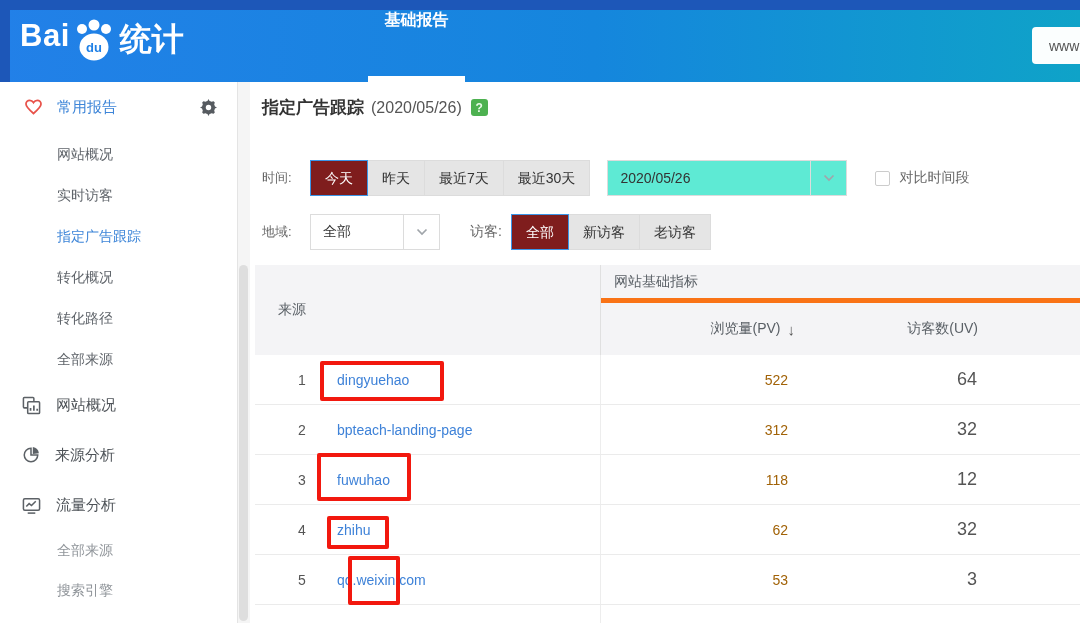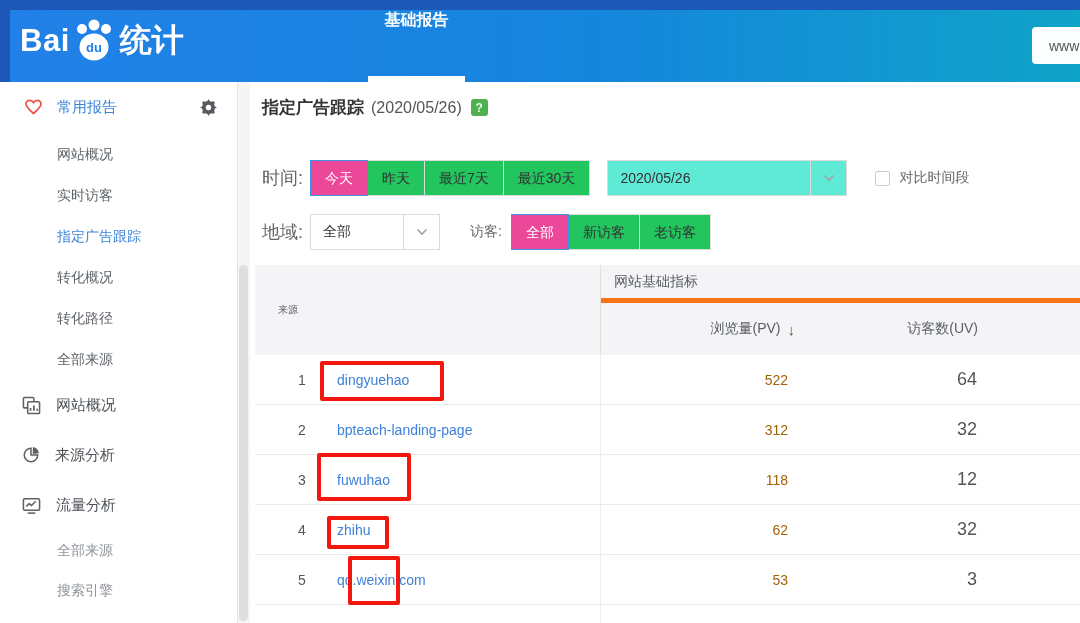--- a/index.html
+++ b/index.html
@@ -5,21 +5,21 @@
   * { margin:0; padding:0; box-sizing:border-box; }
   html,body { width:1080px; height:623px; overflow:hidden; background:#fff;
     font-family:"Liberation Sans","DejaVu Sans",sans-serif; }
   .stage { position:relative; width:1080px; height:623px; overflow:hidden; }
 
   
   .header { position:absolute; left:0; top:0; width:1080px; height:82px;
     background:linear-gradient(90deg,#2280e8 0%,#1586dd 55%,#0fa3c8 100%); }
   .frame-top { position:absolute; left:0; top:0; width:1080px; height:10px; background:#1d57b8; }
   .frame-left { position:absolute; left:0; top:0; width:10px; height:82px; background:#1d57b8; }
-  .logo { position:absolute; left:20px; top:18px; display:flex; align-items:center; cursor:pointer; }
+  .logo { position:absolute; left:20px; top:18px; display:flex; cursor:pointer; }
   .logo-bai { color:#fff; font-size:31px; font-weight:700; letter-spacing:0.5px; }
   .paw { position:relative; width:44px; height:46px; margin:0 2px; display:inline-block; }
   .logo-suffix { color:#fff; font-size:32px; font-weight:700; margin-left:2px; }
   .nav-tab { position:absolute; left:368px; top:10px; width:97px; height:72px;
     display:flex; align-items:flex-start; justify-content:center; cursor:pointer; }
   .nav-tab span { color:#fff; font-size:16px; font-weight:700; }
   .tab-underline { position:absolute; left:0; bottom:0; width:97px; height:6px; background:#fff; }
   .site-box { position:absolute; left:1032px; top:27px; width:60px; height:37px;
     background:#fbfefe; border-radius:4px 0 0 4px; display:flex; align-items:center;
     padding-left:17px; cursor:pointer; }
@@ -47,43 +47,43 @@
   .title-row { position:absolute; top:14px; left:12px; display:flex; align-items:center; }
   .page-title { font-size:17px; font-weight:700; color:#333; }
   .page-date { font-size:16px; color:#555; margin-left:7px; }
   .help-badge { width:17px; height:17px; margin-left:9px; background:#4db150; border-radius:3px;
     color:#eafbe9; font-size:12px; font-weight:700; display:flex; align-items:center;
     justify-content:center; cursor:pointer; }
 
   .filter-row { position:absolute; left:12px; display:flex; align-items:center; height:36px; }
   .filter-row.r1 { top:78px; }
   .filter-row.r2 { top:132px; }
-  .f-label { color:#666; font-size:18px; width:48px; }
+  .f-label { color:#666; font-size:13px; width:48px; }
   .btn-group { display:flex; }
   .fbtn { height:36px; line-height:34px; padding:0 14px; border:1px solid #dcdcdc; margin-left:-1px;
-    background:#22c55e; color:#333; font-size:14px; cursor:pointer; white-space:nowrap; }
+    background:#e5e5e5; color:#333; font-size:14px; cursor:pointer; white-space:nowrap; }
   .btn-group .fbtn:first-child { margin-left:0; }
-  .fbtn.active { background:#ec4899; border-color:#3b96e8; color:#fff; position:relative; z-index:1; }
+  .fbtn.active { background:#7f1d1d; border-color:#3b96e8; color:#fff; position:relative; z-index:1; }
   .date-combo { margin-left:17px; width:240px; height:36px; border:1px solid #dcdcdc;
     display:flex; align-items:center; background:#5eead4; cursor:pointer; }
   .date-value { flex:1; padding-left:12px; font-size:14px; color:#333; }
   .combo-toggle { width:36px; height:34px; border-left:1px solid #dcdcdc; display:flex;
     align-items:center; justify-content:center; cursor:pointer; }
   .checkbox { width:15px; height:15px; border:1px solid #ccc; border-radius:2px;
     background:#fff; margin-left:28px; cursor:pointer; }
   .chk-label { margin-left:9px; color:#666; font-size:14px; }
   .region-combo { width:130px; height:36px; border:1px solid #dcdcdc; display:flex;
     align-items:center; background:#fff; cursor:pointer; }
   .region-value { flex:1; padding-left:12px; font-size:14px; color:#333; }
   .v-label { color:#666; font-size:14px; margin-left:30px; margin-right:9px; }
 
   
   .table { position:absolute; top:183px; left:5px; width:825px; }
   .thead { background:#f4f4f6; height:90px; display:grid; grid-template-columns:345px 1fr; }
-  .th-source { display:flex; align-items:center; padding-left:23px; color:#5a6066; font-size:10px; }
+  .th-source { display:flex; align-items:center; padding-left:23px; color:#5a6066; font-size:14px; }
   .th-right { border-left:1px solid #e0e0e0; display:flex; flex-direction:column; }
   .th-group { height:38px; display:flex; align-items:center; padding-left:13px;
     border-bottom:5px solid #f97316; color:#5a6066; font-size:14px; }
   .th-sub { flex:1; display:grid; grid-template-columns:196px 190px 1fr; }
   .th-pv { display:flex; align-items:center; justify-content:flex-end; color:#5a6066;
     font-size:14px; cursor:pointer; }
   .th-pv .sort-arrow { font-weight:700; color:#555; font-size:15px; margin:0 2px 0 7px; }
   .th-uv { display:flex; align-items:center; justify-content:flex-end; padding-right:9px;
     color:#5a6066; font-size:14px; cursor:pointer; }
   .trow { height:50px; display:grid; grid-template-columns:345px 196px 190px 1fr;

